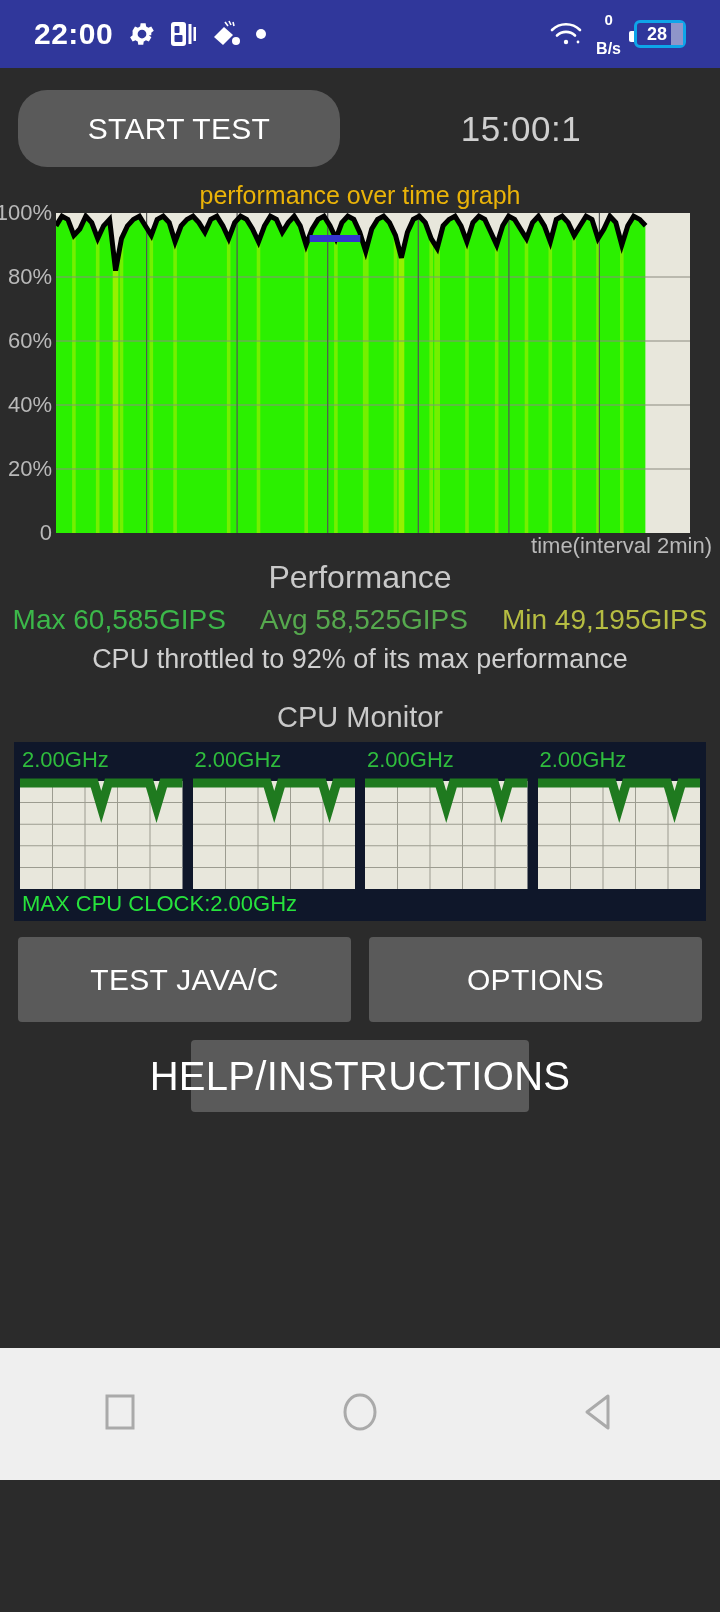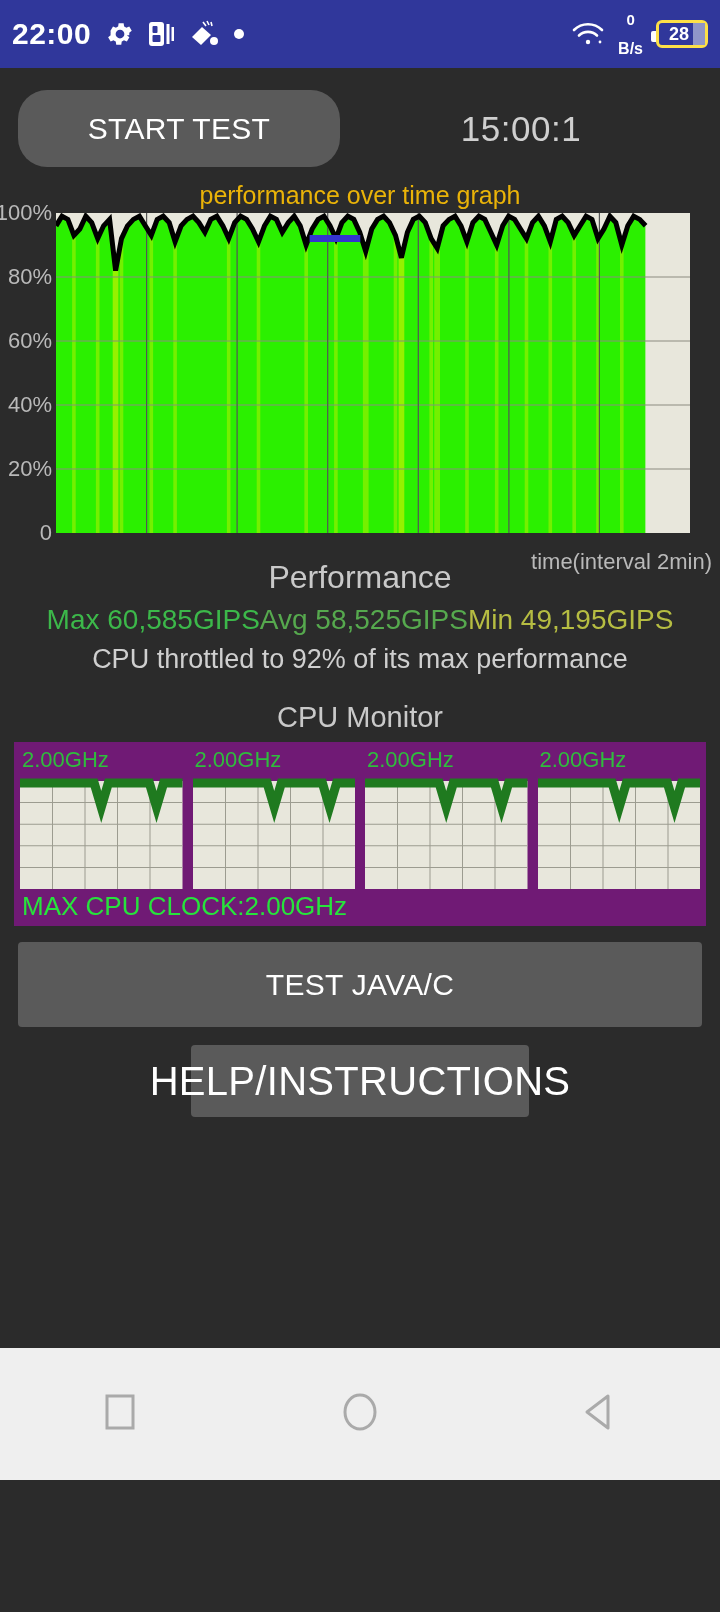--- a/index.html
+++ b/index.html
@@ -8,34 +8,34 @@
     background: #2b2b2b;
     font-family: "Liberation Sans", sans-serif;
     overflow: hidden;
   }
 
   
   .statusbar {
     height: 68px; width: 720px;
     background: #30379b;
     display: flex; align-items: center;
-    padding: 0 12px;
+    padding: 0 34px;
     color: #ffffff;
     gap: 14px;
   }
   .sb-left { display: flex; align-items: center; gap: 14px; }
   .sb-clock { font-size: 30px; font-weight: 600; letter-spacing: .5px; }
   .sb-right { margin-left: auto; display: flex; align-items: center; gap: 13px; }
   .sb-ico { display: inline-flex; align-items: center; justify-content: center; }
   .netspeed { display: flex; flex-direction: column; align-items: center; line-height: 1; }
   .netspeed .n { font-size: 15px; font-weight: 600; }
   .netspeed .u { font-size: 16px; font-weight: 700; margin-top: 14px; }
   .batt {
     position: relative; width: 52px; height: 28px;
-    border: 3px solid #fde047; border-radius: 6px;
+    border: 3px solid #0ea5e9; border-radius: 6px;
     display: flex; align-items: flex-end; justify-content: center;
   }
   .batt::after {
     content: ""; position: absolute; left: -8px; top: 8px;
     width: 5px; height: 11px; background: #ffffff; border-radius: 2px 0 0 2px;
   }
   .batt .lvl { font-size: 18px; font-weight: 600; color: #ffffff; z-index: 2; margin-right: 6px;}
   .batt .fill {
     position: absolute; right: 0; top: 0; bottom: 0; width: 26%;
     background: #8f95c9;
@@ -71,45 +71,45 @@
     background: #e8e7dc;
   }
   .chart-svg { display: block; width: 634px; height: 320px; }
   .ylabels { position: absolute; left: 0; top: 32px; width: 52px; height: 320px; }
   .ylabels span {
     position: absolute; right: 0; transform: translateY(-50%);
     color: #b9b9b9; font-size: 22px; text-align: right;
   }
   .xlabel {
     position: absolute; right: 8px; top: 352px;
-    color: #b9b9b9; font-size: 22px; margin-top: 16px;
+    color: #b9b9b9; font-size: 22px;
   }
 
   
   .perf-title { text-align: center; color: #c9c9c9; font-size: 32px; margin-top: 18px; }
   .perf-row {
-    display: flex; justify-content: center; 
+    display: flex; justify-content: center; gap: 34px;
     margin-top: 8px; font-size: 28px;
   }
   .perf-throttle { text-align: center; color: #cfcfcf; font-size: 27px; margin-top: 8px; }
 
   
   .cpu-title { text-align: center; color: #c9c9c9; font-size: 29px; margin-top: 26px; }
   .cpu-panel {
-    margin: 8px 14px 0 14px; background: #701a75;
+    margin: 8px 14px 0 14px; background: #0f172a;
     padding: 6px 6px 2px 6px; position: relative;
   }
   .cpu-cores { display: flex; gap: 10px; }
   .core { flex: 1; position: relative; }
   .core-label {
     color: #2fbd3d; font-size: 22px; line-height: 1.05;
     padding-left: 2px;
   }
   .core-graph { display: block; width: 100%; height: 118px; }
-  .max-clock { color: #27e33c; font-size: 26px; padding: 2px 0 2px 2px; }
+  .max-clock { color: #27e33c; font-size: 22px; padding: 2px 0 2px 2px; }
 
   
   .btnrow { display: flex; gap: 18px; padding: 16px 18px 0 18px; }
   #test-java-c-button, #options-button { flex: 1; height: 85px; font-size: 30px; }
   .btnrow-center { display: flex; justify-content: center; padding-top: 18px; }
   #help-instructions-button { width: 338px; height: 72px; font-size: 40px; }
 
   
   .navbar {
     position: absolute; left: 0; bottom: 0;
@@ -308,20 +308,21 @@
             <line x1="128" y1="10" x2="128" y2="118" stroke="#9c9c90" stroke-width="1"></line>
             <path d="M 0 12 L 73 12 L 80 36 L 87 12 L 127.4 12 L 134.4 36 L 141.4 12 L 160 12" fill="none" stroke="#1f7a1f" stroke-width="9"></path>
           </svg>
         </div>
       </div>
     <div class="max-clock">MAX CPU CLOCK:2.00GHz</div>
   </div>
 
   <div class="btnrow">
     <button class="btn" id="test-java-c-button">TEST JAVA/C</button>
+    <button class="btn" id="options-button">OPTIONS</button>
   </div>
   <div class="btnrow-center">
     <button class="btn" id="help-instructions-button">HELP/INSTRUCTIONS</button>
   </div>
 
   <div class="navbar">
     <div class="navbtn">
       <span>
         <svg width="34" height="44" viewBox="0 0 34 44" fill="none" stroke="#aaaaaa" stroke-width="3">
             <rect x="4" y="6" width="26" height="32"></rect>

